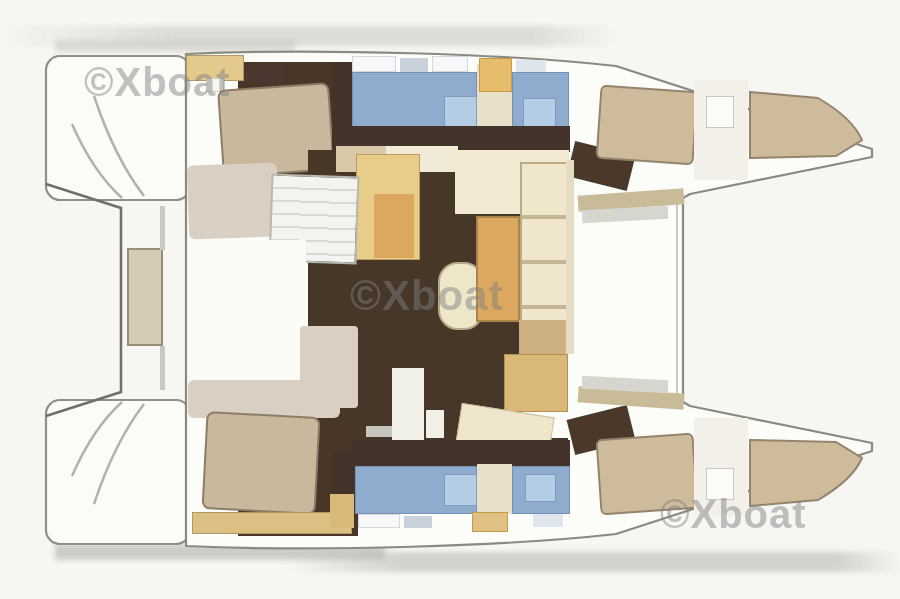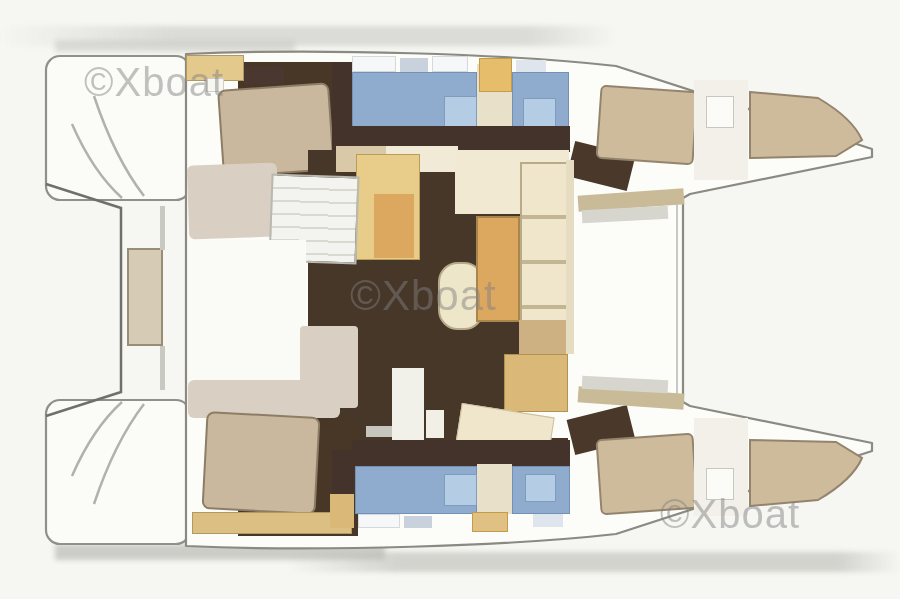--- a/index.html
+++ b/index.html
@@ -1,20 +1,20 @@
 <!DOCTYPE html>
 <html><head>
 <meta charset="utf-8">
 <style>
   html,body{margin:0;padding:0;background:#ffffff;}
   .canvas{position:relative;width:900px;height:599px;background:#f6f6f2;overflow:hidden;
           font-family:"Liberation Sans", sans-serif;}
   .abs{position:absolute;box-sizing:border-box;}
   .soft{filter:blur(2.5px);}
-  .wm{position:absolute;color:rgba(128,128,128,0.48);font-weight:400;letter-spacing:1px;
+  .wm{position:absolute;color:rgba(128,128,128,0.48);font-weight:700;letter-spacing:1px;
       filter:blur(0.6px);white-space:nowrap;z-index:6;}
   svg{position:absolute;left:0;top:0;z-index:1;}
   .furn{z-index:2;}
   .bands{z-index:0;}
   
   .table-slats{background:
      repeating-linear-gradient(180deg,#f3f3ef 0 11px,#d9d9d1 11px 13px);}
   .counter-lines{background:
      linear-gradient(180deg,#efe6cb 0 27%,#c3b694 27% 29%,#efe6cb 29% 51%,#c3b694 51% 53%,
                      #efe6cb 53% 75%,#c3b694 75% 77%,#efe6cb 77% 100%);}

